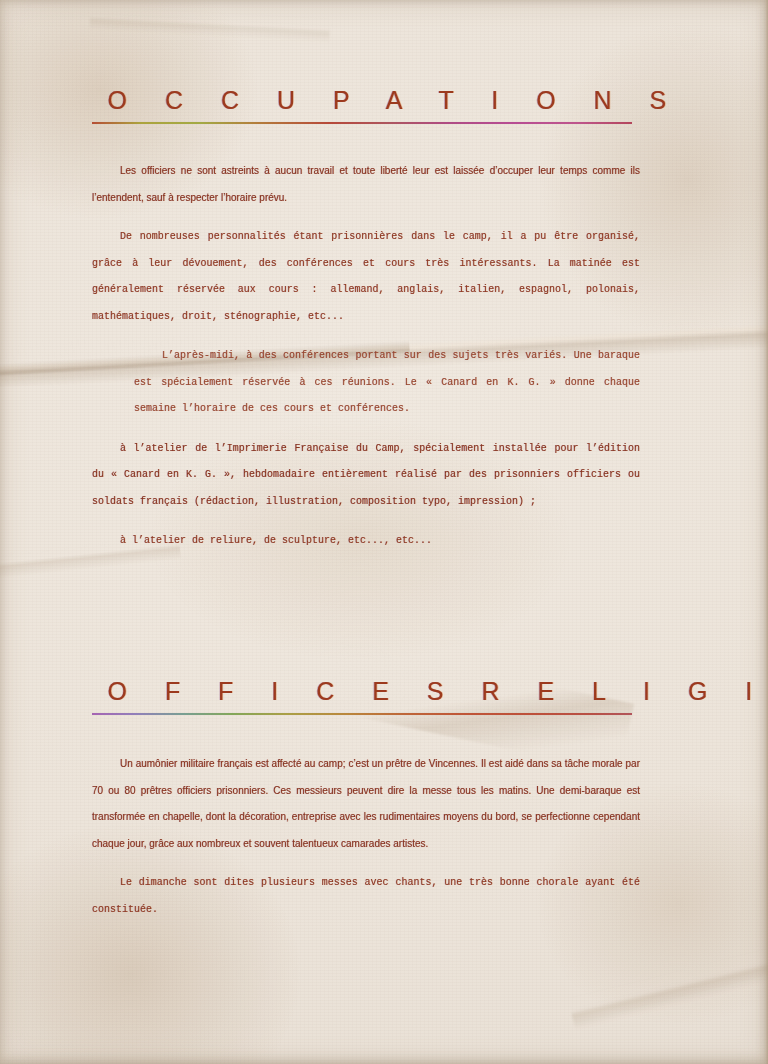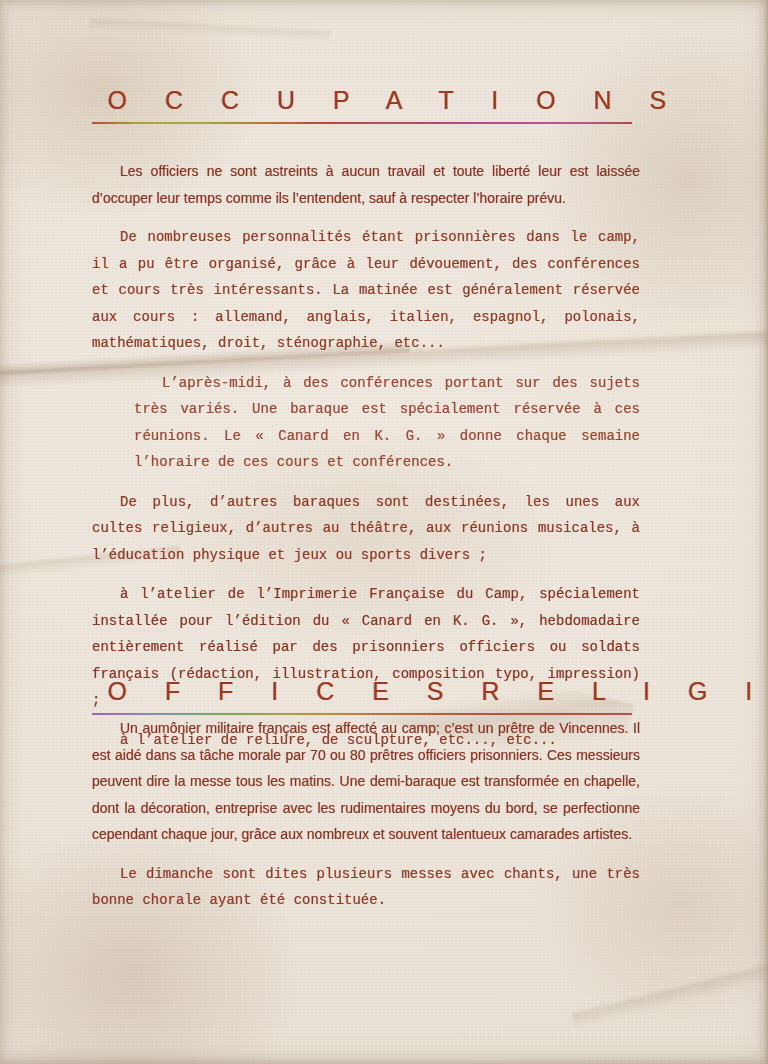--- a/index.html
+++ b/index.html
@@ -182,39 +182,39 @@
       #bb5c2c 58%,
       #bd4a2c 70%,
       #bb4630 82%,
       #b5453a 92%,
       #ae4a52 100%);
   }
 
   .para {
     margin: 0;
     padding: 0;
-    font-size: 14px;
+    font-size: 10px;
     line-height: 26.5px;
     color: #8e3a22;
     text-align: justify;
     text-indent: 28px;
     text-shadow:
       -0.45px 0 0 rgba(110,35,105,0.30),
        0.5px 0 0 rgba(205,105,35,0.28);
   }
   .para + .para { margin-top: 13px; font-family: Liberation Mono, monospace; }
 
   
   .ink-light { color: #96442a; opacity: 0.97; margin-left: 42px; }
   .ink-dark  { color: #87341f; }
 
   #block-occupations { position: absolute; top: 88px; left: 0; width: 548px; }
   #occupations-body  { margin-top: 34px; }
   #block-offices     { position: absolute; top: 679px; left: 0; width: 548px; }
-  #offices-body      { }
+  #offices-body      { margin-top: 36px; }
 
   .rule-wrap { width: 540px; }
 </style>
 </head>
 <body>
 
 <div id="page">
 
   <div class="paper-grain"></div>
   <div class="stain stain-tl"></div>
@@ -235,21 +235,20 @@
     <section id="block-occupations">
       <h1 class="heading">O C C U P A T I O N S</h1>
       <div class="rule-wrap">
         <div class="heading-rule"></div>
       </div>
 
       <div id="occupations-body">
         <p class="para ink-dark">Les officiers ne sont astreints à aucun travail et toute liberté leur est laissée d’occuper leur temps comme ils l’entendent, sauf à respecter l’horaire prévu.</p>
         <p class="para">De nombreuses personnalités étant prisonnières dans le camp, il a pu être organisé, grâce à leur dévouement, des conférences et cours très intéressants. La matinée est généralement réservée aux cours : allemand, anglais, italien, espagnol, polonais, mathématiques, droit, sténographie, etc...</p>
         <p class="para ink-light">L’après-midi, à des conférences portant sur des sujets très variés. Une baraque est spécialement réservée à ces réunions. Le « Canard en K. G. » donne chaque semaine l’horaire de ces cours et conférences.</p>
-        <p class="para">De plus, d’autres baraques sont destinées, les unes aux cultes religieux, d’autres au théâtre, aux réunions musicales, à l’éducation physique et jeux ou sports divers ;</p>
         <p class="para ink-dark">à l’atelier de l’Imprimerie Française du Camp, spécialement installée pour l’édition du « Canard en K. G. », hebdomadaire entièrement réalisé par des prisonniers officiers ou soldats français (rédaction, illustration, composition typo, impression) ;</p>
         <p class="para">à l’atelier de reliure, de sculpture, etc..., etc...</p>
       </div>
     </section>
 
     <section id="block-offices">
       <h1 class="heading">O F F I C E S   R E L I G I E U X</h1>
       <div class="rule-wrap">
         <div class="heading-rule rule2"></div>
       </div>

